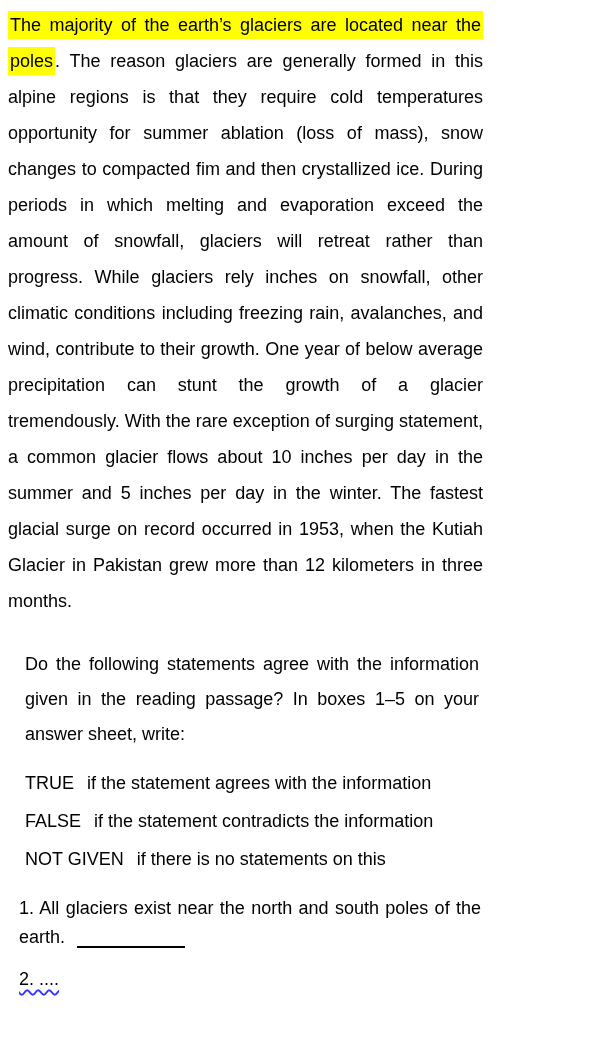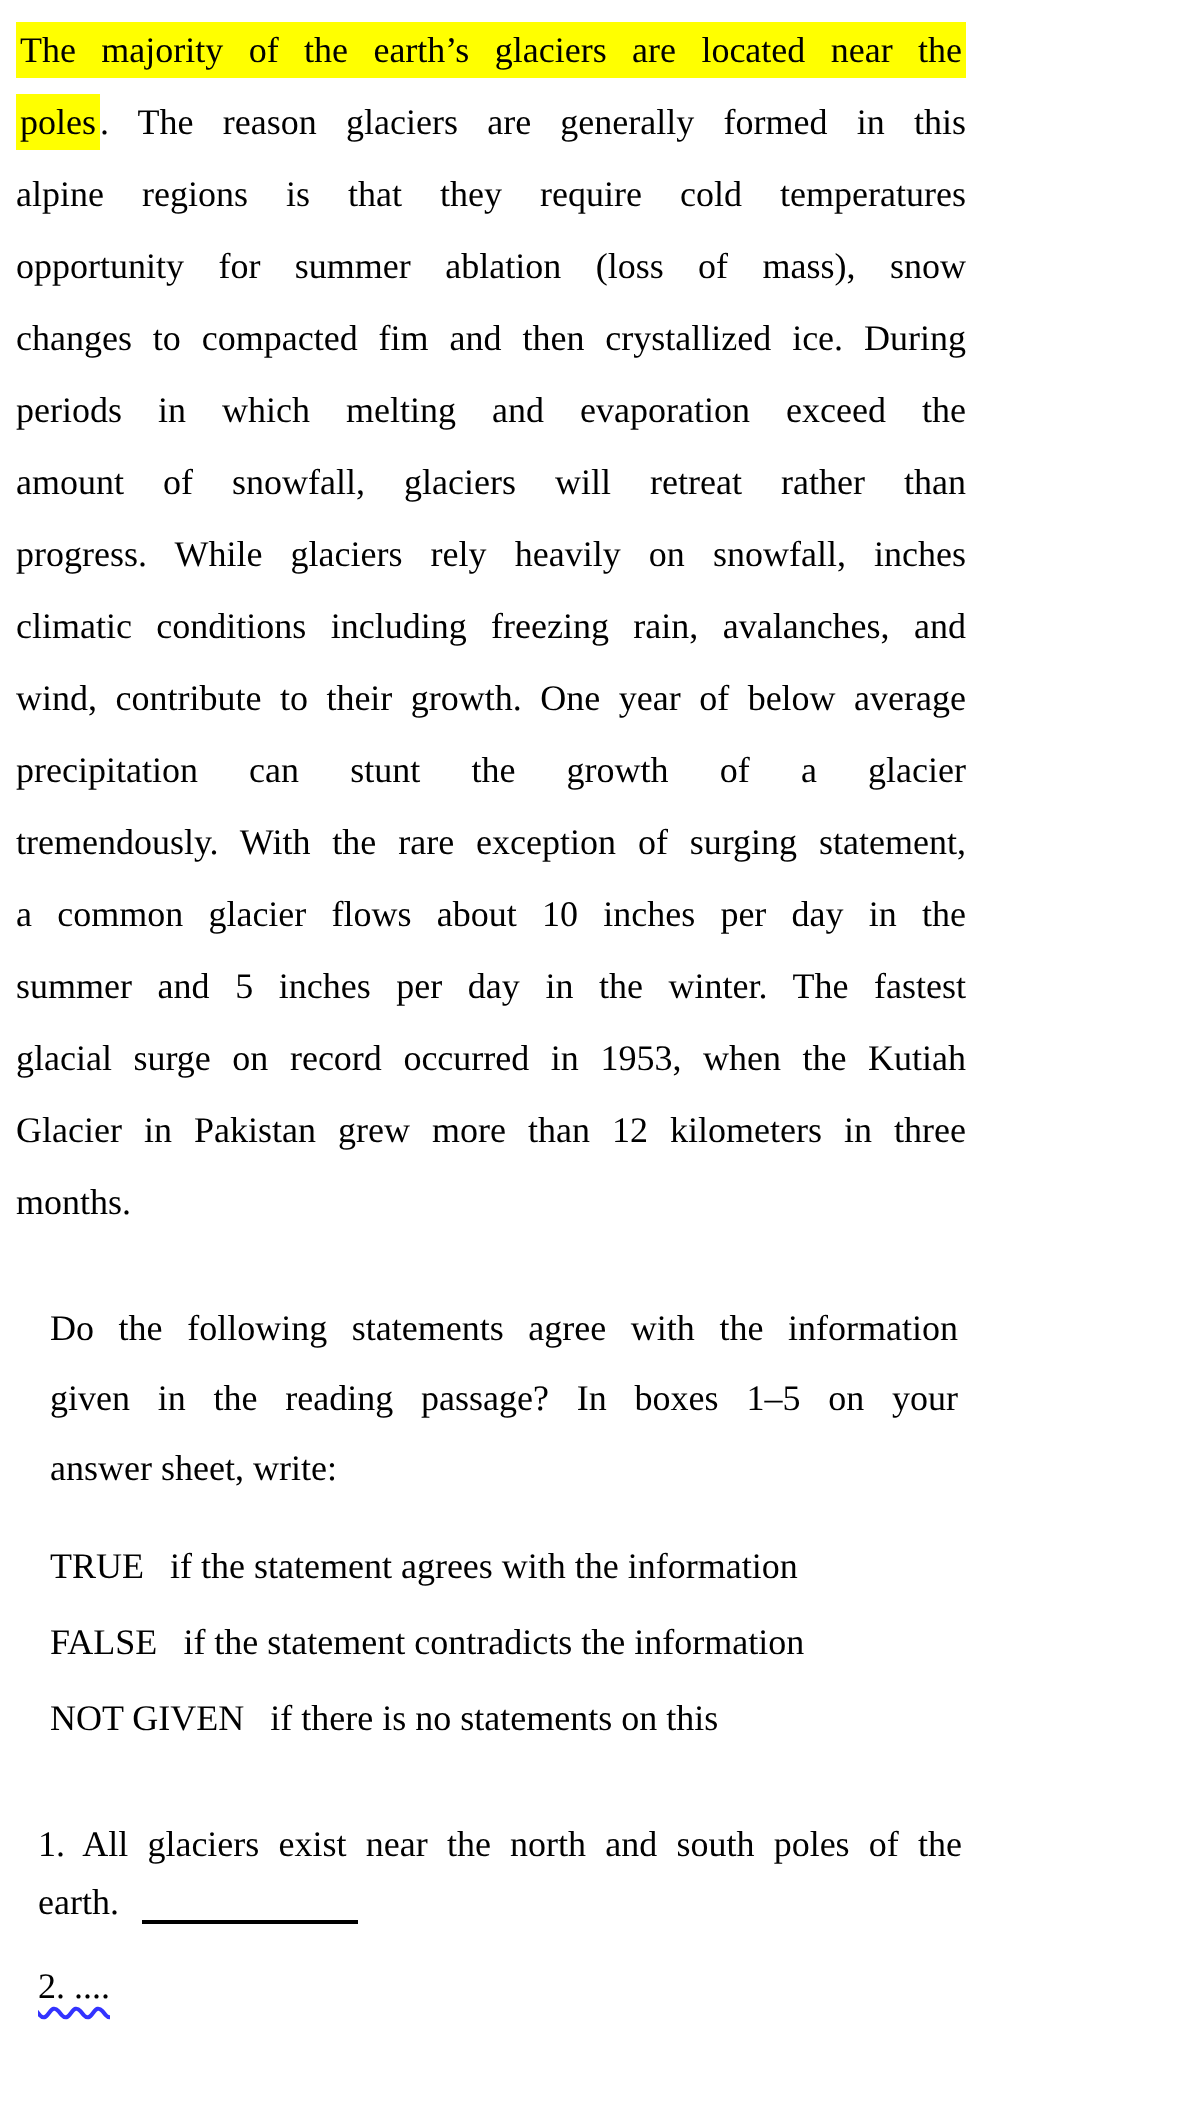--- a/index.html
+++ b/index.html
@@ -9,21 +9,21 @@
     height: 1059px;
     background: #ffffff;
     overflow: hidden;
   }
   body {
     font-family: "Liberation Sans", "DejaVu Sans", sans-serif;
     color: var(--text, #000);
     padding-top: 7px;
     box-sizing: border-box;
   }
-  .doc { width: 501px; font-family: Liberation Serif, serif; }
+  .doc { width: 501px; }
 
   
   .line {
     text-align: justify;
     text-align-last: justify;
     white-space: normal;
   }
   .line.last {
     text-align-last: left;
   }
@@ -46,21 +46,21 @@
   }
 
   .criteria {
     margin: 12px 10px 0 25px;
     font-size: 18px;
     line-height: 38px;
   }
   .crit-desc { margin-left: 13px; text-align: right; }
 
   .question.q1 {
-    margin: 30px 20px 0 19px;
+    margin: 16px 20px 0 19px;
     font-size: 18px;
     line-height: 29px;
   }
   .answer-blank {
     display: inline-block;
     width: 108px;
     height: 16px;
     border-bottom: 2px solid #000;
     margin-left: 12px;
     vertical-align: -5px;
@@ -86,21 +86,21 @@
 <div class="doc">
 
   <div class="passage">
       <div class="line"><mark>The majority of the earth’s glaciers are located near the</mark></div>
       <div class="line"><mark>poles</mark><span>. The reason glaciers are generally formed in this</span></div>
       <div class="line"><span>alpine regions is that they require cold temperatures</span></div>
       <div class="line"><span>opportunity for summer ablation (loss of mass), snow</span></div>
       <div class="line"><span>changes to compacted fim and then crystallized ice. During</span></div>
       <div class="line"><span>periods in which melting and evaporation exceed the</span></div>
       <div class="line"><span>amount of snowfall, glaciers will retreat rather than</span></div>
-      <div class="line"><span>progress. While glaciers rely heavily on snowfall, inches</span></div>
+      <div class="line"><span>progress. While glaciers rely inches on snowfall, other</span></div>
       <div class="line"><span>climatic conditions including freezing rain, avalanches, and</span></div>
       <div class="line"><span>wind, contribute to their growth. One year of below average</span></div>
       <div class="line"><span>precipitation can stunt the growth of a glacier</span></div>
       <div class="line"><span>tremendously. With the rare exception of surging statement,</span></div>
       <div class="line"><span>a common glacier flows about 10 inches per day in the</span></div>
       <div class="line"><span>summer and 5 inches per day in the winter. The fastest</span></div>
       <div class="line"><span>glacial surge on record occurred in 1953, when the Kutiah</span></div>
       <div class="line"><span>Glacier in Pakistan grew more than 12 kilometers in three</span></div>
       <div class="line last"><span>months.</span></div>
     </div>

